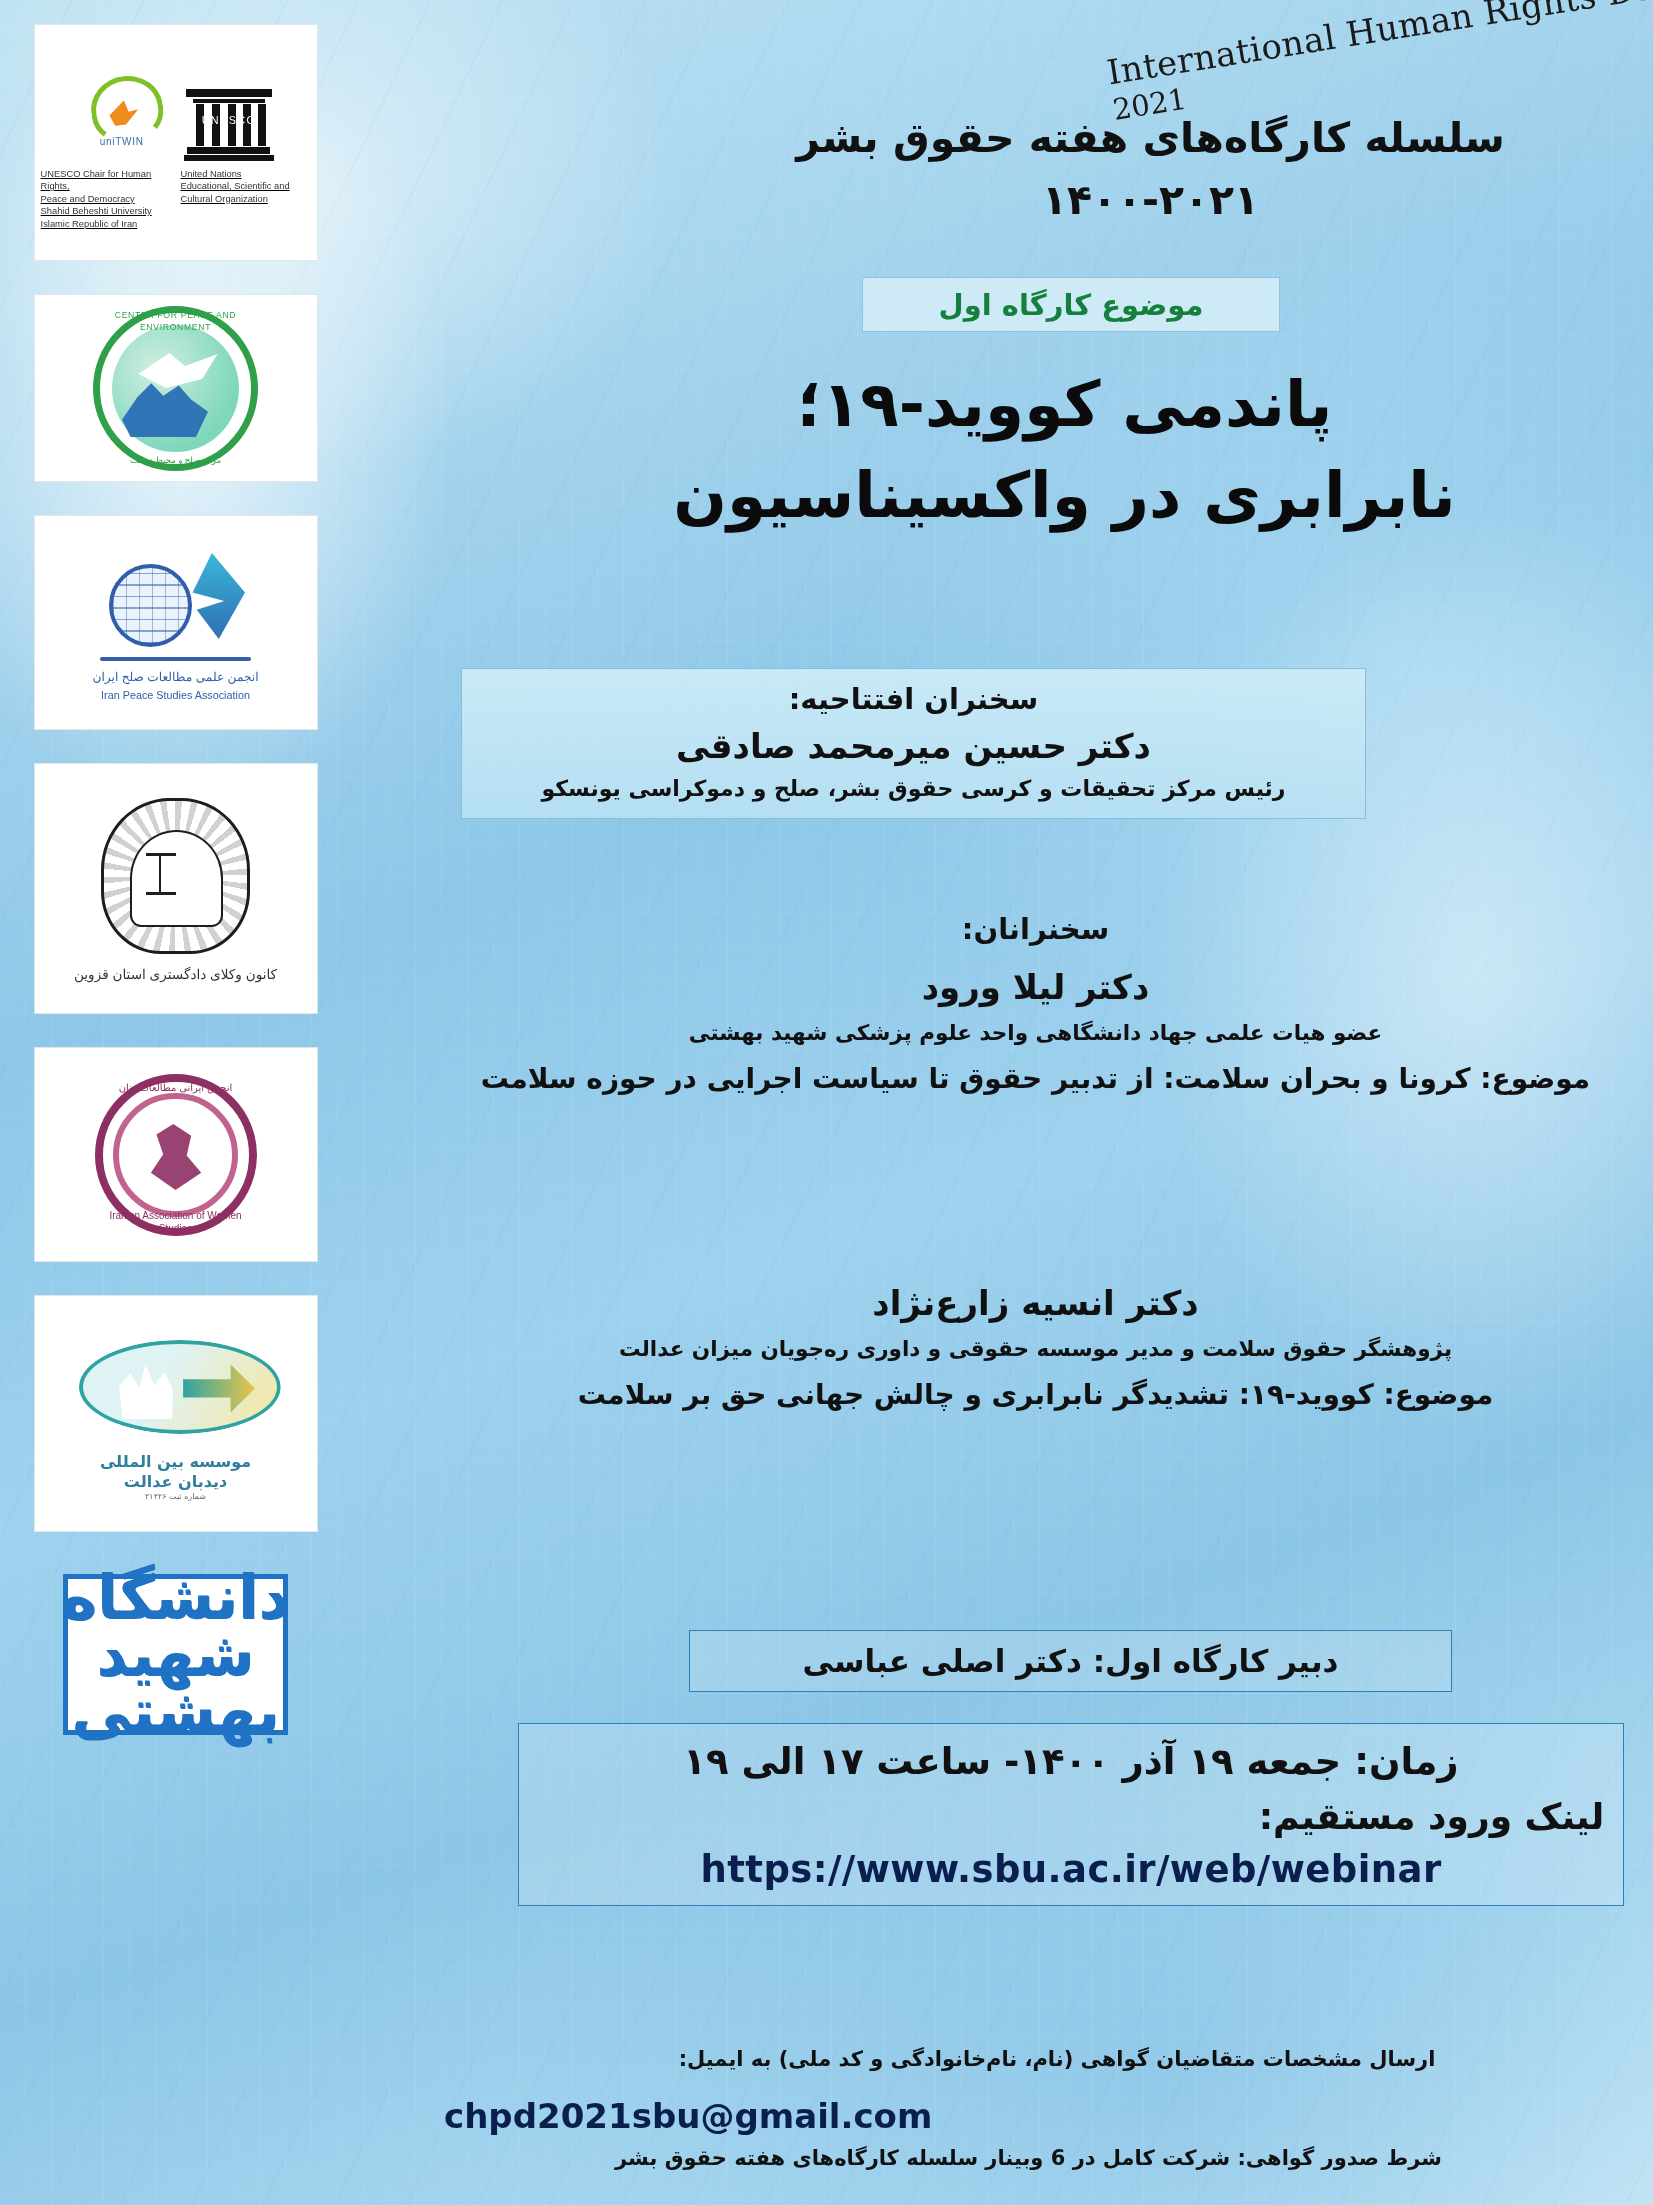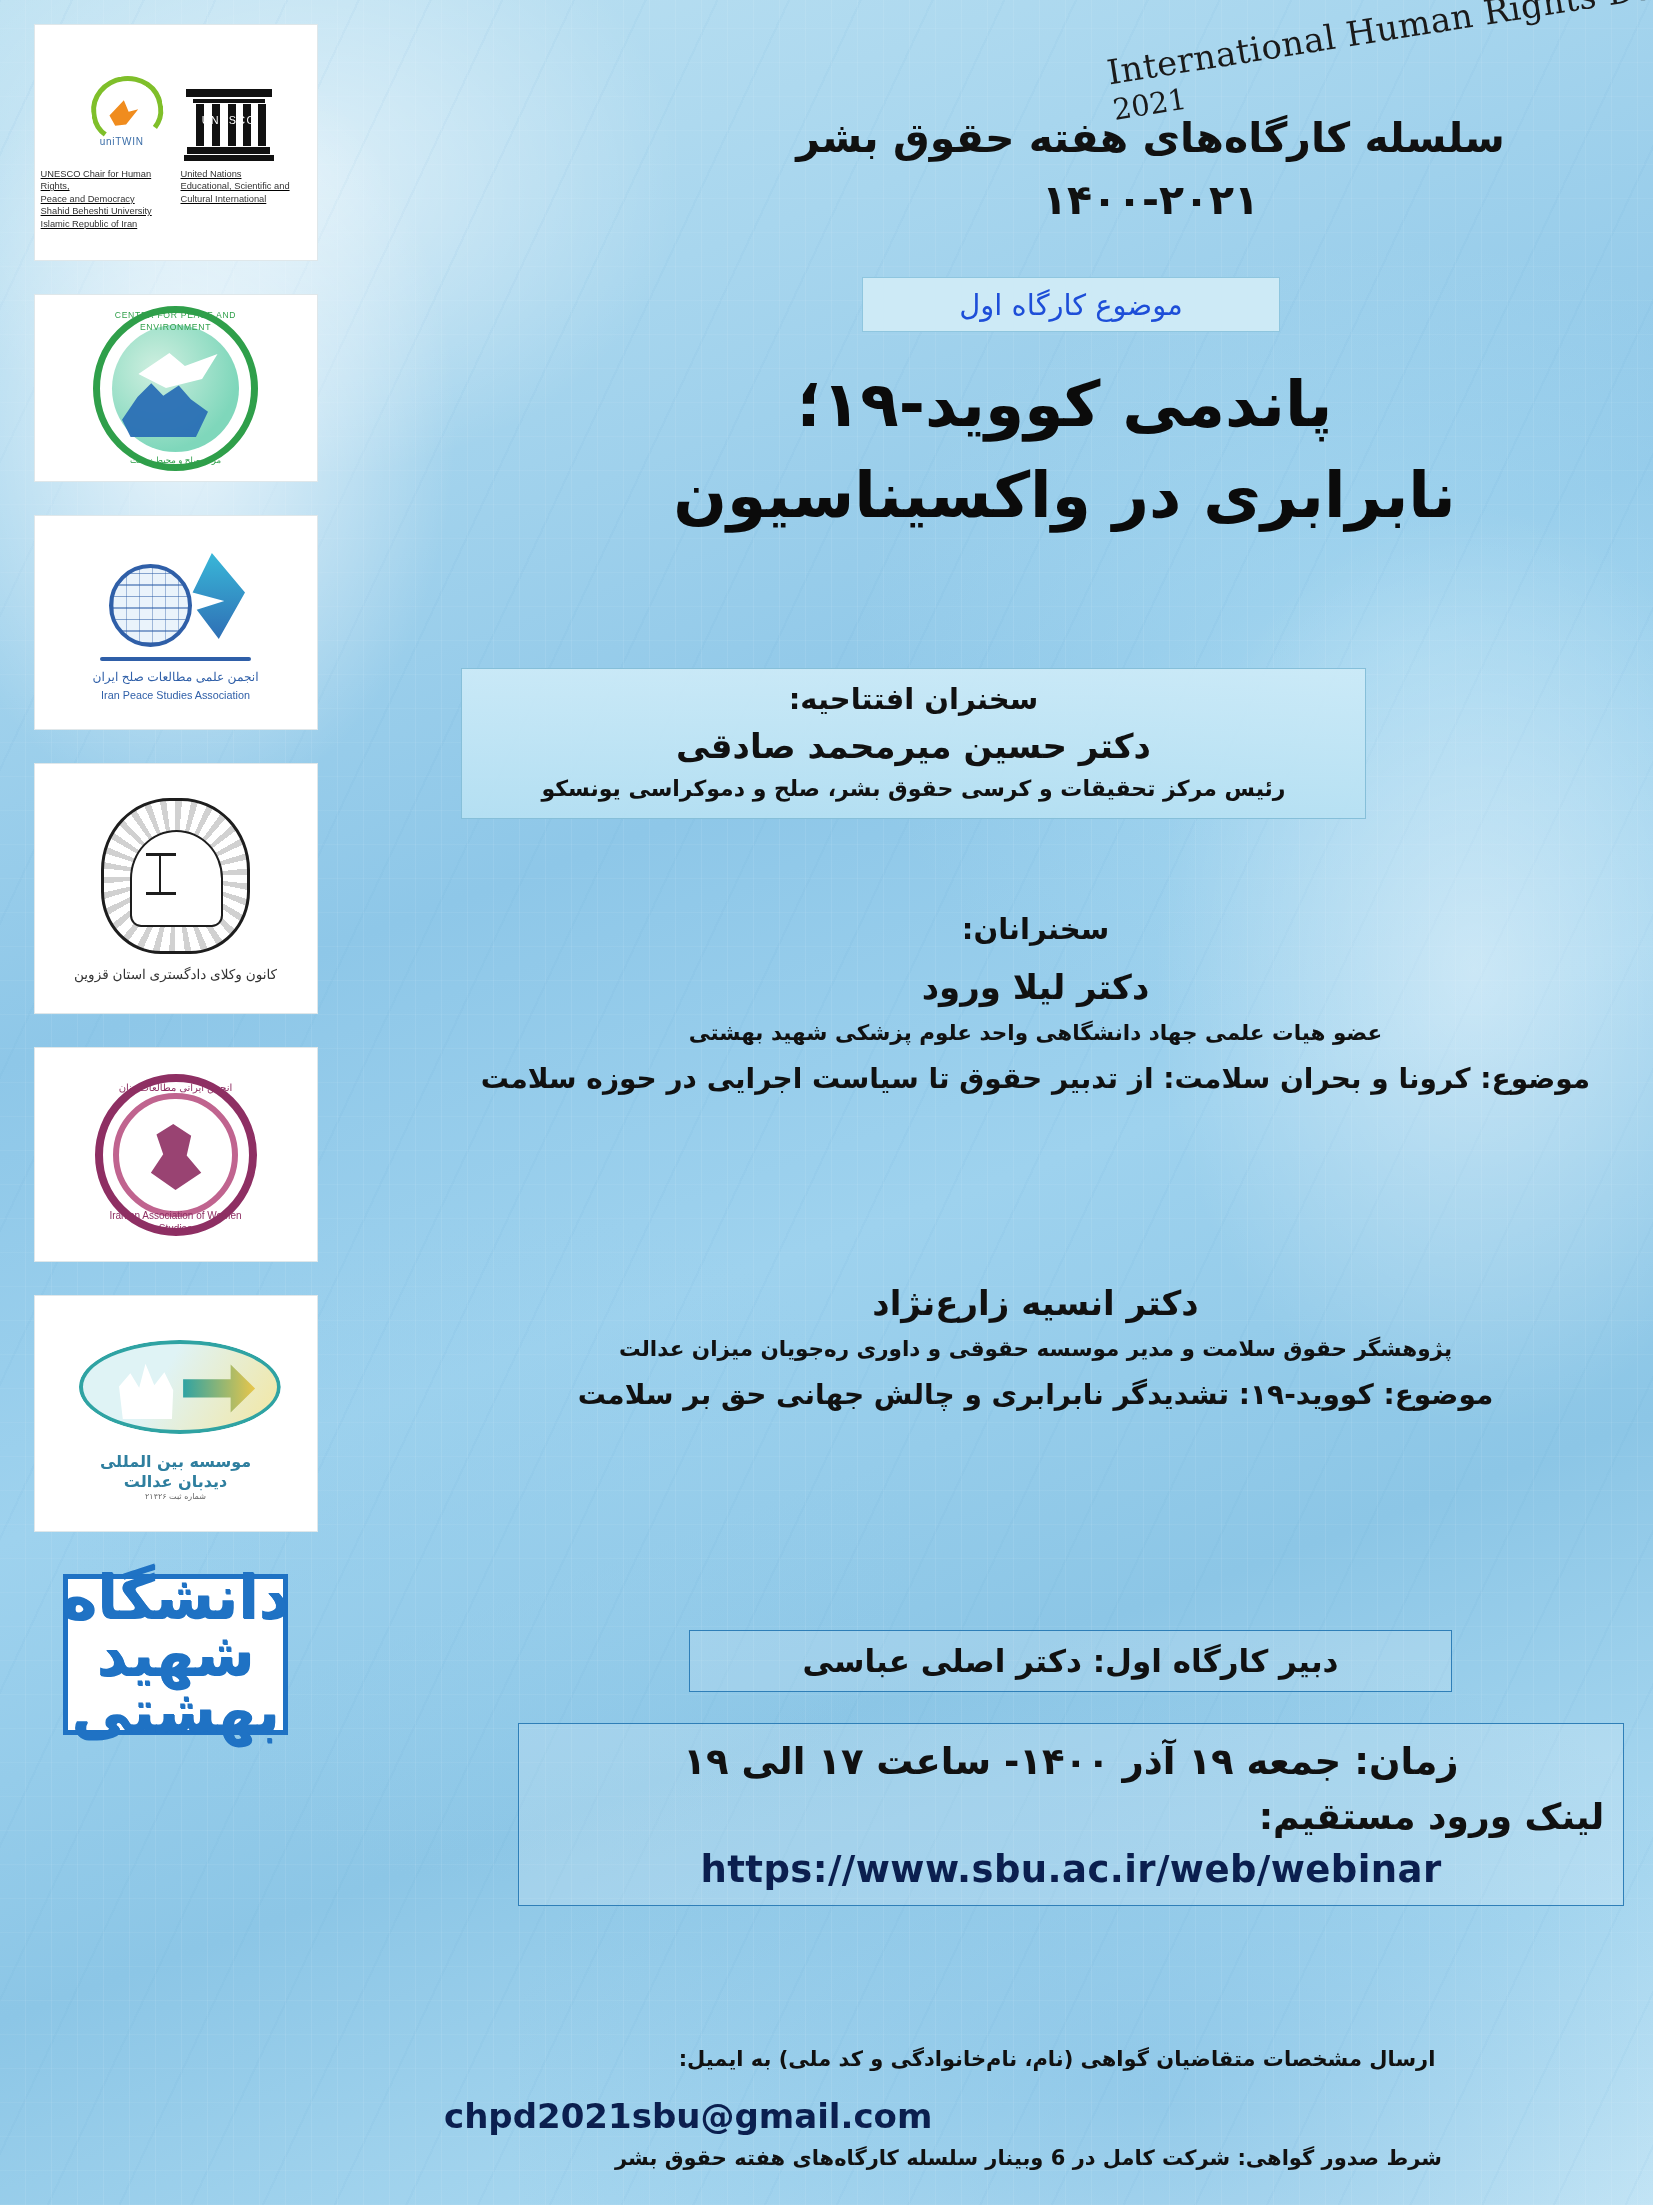--- a/index.html
+++ b/index.html
@@ -321,21 +321,21 @@
 
   .badge-first {
     position: absolute;
     right: 373px;
     top: 277px;
     width: 416px;
     height: 53px;
     background: #cdeaf6;
     border: 0.7px solid #8fc6df;
     display: flex; align-items: center; justify-content: center;
-    font-size: 29px; font-weight: normal; color: #1d4ed8;
+    font-size: 29px; font-weight: bold; color: #15803d;
   }
 
   .main-title {
     position: absolute;
     right: 86px;
     top: 359px;
     width: 1005px;
     text-align: center;
     font-size: 63px;
     font-weight: bold;
@@ -450,21 +450,21 @@
         </div>
         <div class="unescochair">
           <div class="uc-bird"></div>
           <div class="uc-dove"></div>
           <div class="uc-text">uniTWIN</div>
         </div>
       </div>
       <div class="caption-row">
         <div class="caption-col logo-caption" style="white-space:pre-line">United Nations
 Educational, Scientific and
-Cultural International</div>
+Cultural Organization</div>
         <div class="caption-col logo-caption" style="white-space:pre-line">UNESCO Chair for Human Rights,
 Peace and Democracy
 Shahid Beheshti University
 Islamic Republic of Iran</div>
       </div>
     </div>
 
     <div class="logo-card h-peace">
       <div class="ring-logo">
         <div class="outer-ring"></div>

